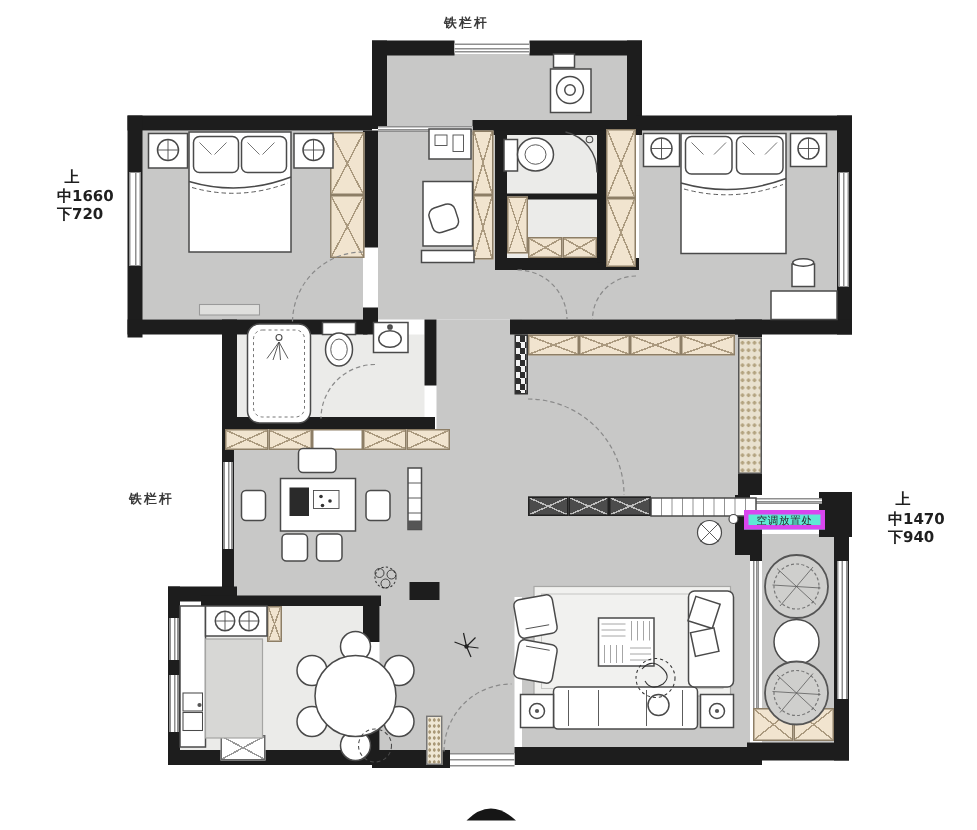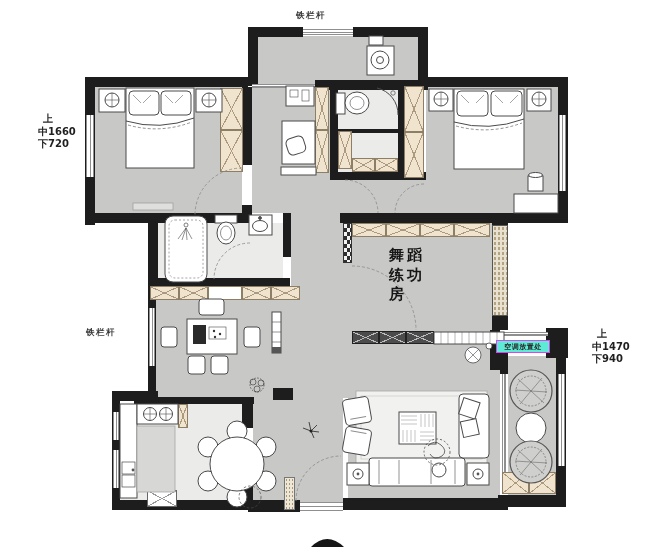--- a/index.html
+++ b/index.html
@@ -26,21 +26,21 @@
 .st{background:radial-gradient(#b3a380 1px,transparent 1.2px) 0 0/4px 5px,#e9e1cf;border:1px solid #555}
 .ck{background:repeating-conic-gradient(#2e2e2e 0% 25%,#f3f3f3 0% 50%) 0 0/6px 8px;border:1px solid #333}
 .sp{background:radial-gradient(#a99877 .8px,transparent 1px) 0 0/3px 4px,#efe7d5;border:1px solid #777}
 .cabw{background:#fff;border:1px solid #8d7e66}
 svg.ov{position:absolute;inset:0;pointer-events:none}
 .lab{position:absolute;color:#2a2a2a;white-space:nowrap}
 .lab-rail{font-size:8.5px;letter-spacing:1.5px;font-weight:600;color:#3a3a3a}
 .lab-dims{font-size:10px;line-height:12.5px;font-weight:600;color:#1f1f1f}
 .lab-dims .ind{margin-left:5px}
 .lab-dance{font-size:15px;font-weight:700;line-height:19.5px;letter-spacing:3px;color:#161616}
-.lab-ac{font-size:7px;font-weight:700;border:1px solid #d946ef;background:#5eead4;display:flex;align-items:center;justify-content:center;letter-spacing:.5px}
+.lab-ac{font-size:7px;font-weight:400;border:3px solid #d946ef;background:#5eead4;display:flex;align-items:center;justify-content:center;letter-spacing:.5px}
 </style>
 </head>
 <body>
 
 <div class="plan">
 
   <i class="f" style="left:256px;top:36px;width:162px;height:48px"></i>
   <i class="f" style="left:94px;top:87px;width:148px;height:126px"></i>
   <i class="f" style="left:252px;top:87px;width:78px;height:126px"></i>
   <i class="f" style="left:330px;top:180px;width:96px;height:33px"></i>
@@ -313,25 +313,20 @@
     <path d="M311,547Q327,531 344,547Z" fill="#161616"></path>
   </svg>
 
   <div class="lab lab-rail" style="left:296px;top:10px">铁栏杆</div>
   <div class="lab lab-dims" style="left:38px;top:113px">
     <div class="ind">上</div>
     <div>中1660</div>
     <div>下720</div>
   </div>
   <div class="lab lab-rail" style="left:86px;top:327px">铁栏杆</div>
-  <div class="lab lab-dance" style="left:389px;top:246px">
-    <div>舞蹈</div>
-    <div>练功</div>
-    <div>房</div>
-  </div>
   <div class="lab lab-ac" style="left:496px;top:340px;width:54px;height:13px">空调放置处</div>
   <div class="lab lab-dims" style="left:592px;top:328px">
     <div class="ind">上</div>
     <div>中1470</div>
     <div>下940</div>
   </div>
 
 </div>
 
 </body></html>

